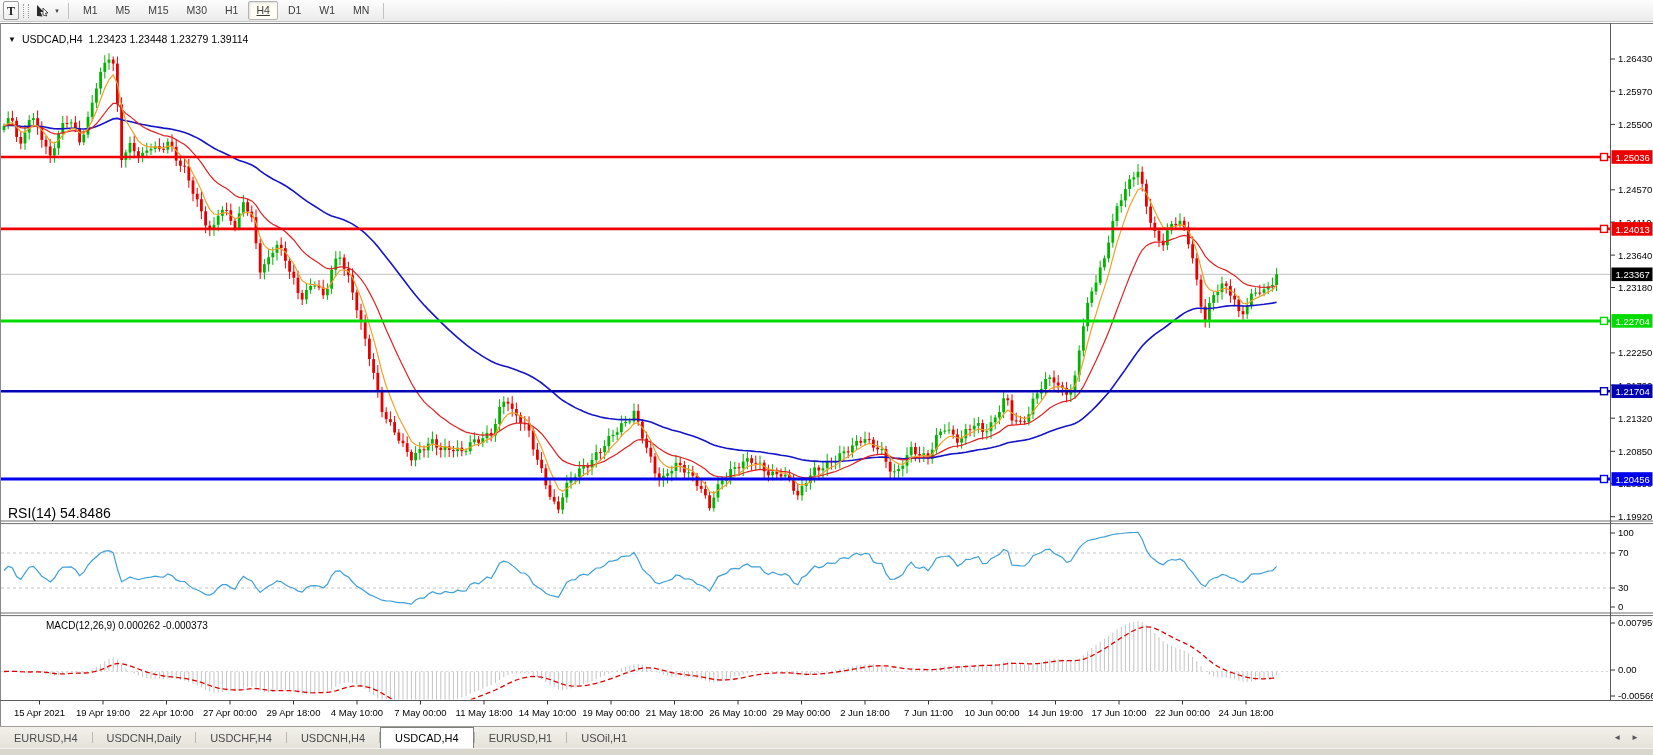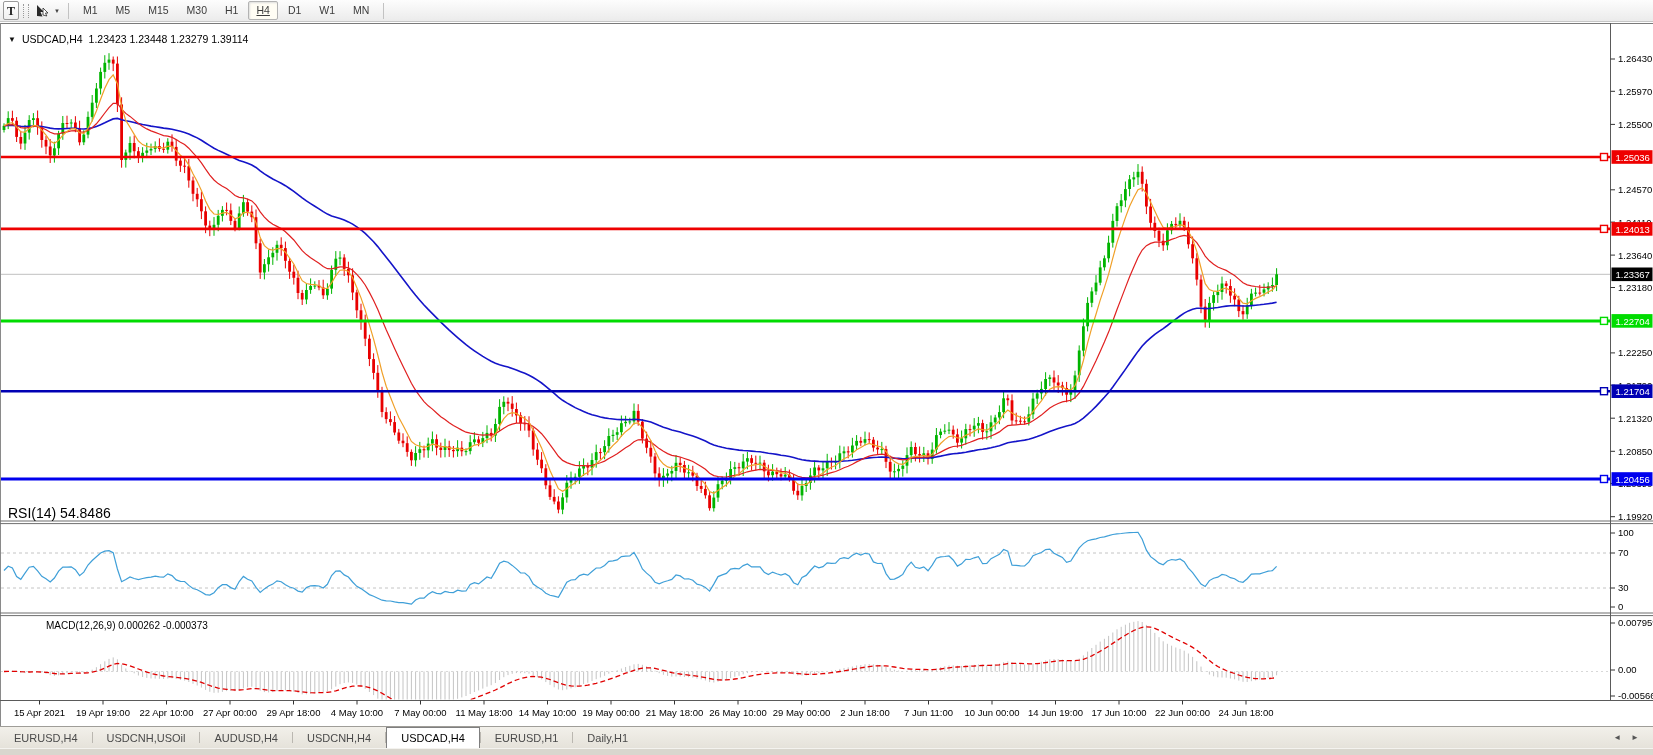--- a/index.html
+++ b/index.html
@@ -1139,31 +1139,31 @@
     <span class="tri">▼</span>
     <span>USDCAD,H4</span>
     <span>1.23423 1.23448 1.23279 1.39114</span>
   </div>
   <div class="overlay" style="top:505px;left:8px;font-size:14px;">RSI(14) 54.8486</div>
   <div class="overlay" style="top:620px;left:8px;font-size:10px;margin-left:38px;">MACD(12,26,9) 0.000262 -0.000373</div>
 
   <div id="tabbar">
       <div class="tab">EURUSD,H4</div>
       <div class="tabdiv"></div>
-      <div class="tab">USDCNH,USOil</div>
+      <div class="tab">USDCNH,Daily</div>
       <div class="tabdiv"></div>
-      <div class="tab">AUDUSD,H4</div>
+      <div class="tab">USDCHF,H4</div>
       <div class="tabdiv"></div>
       <div class="tab">USDCNH,H4</div>
       <div class="tabdiv"></div>
       <div class="tab active">USDCAD,H4</div>
       <div class="tabdiv"></div>
       <div class="tab">EURUSD,H1</div>
       <div class="tabdiv"></div>
-      <div class="tab">Daily,H1</div>
+      <div class="tab">USOil,H1</div>
       <div id="tabarrows">
         <span>◄</span>
         <span>►</span>
       </div>
     </div>
   <div id="strip"></div>
 
 </div>
 
 </body></html>

